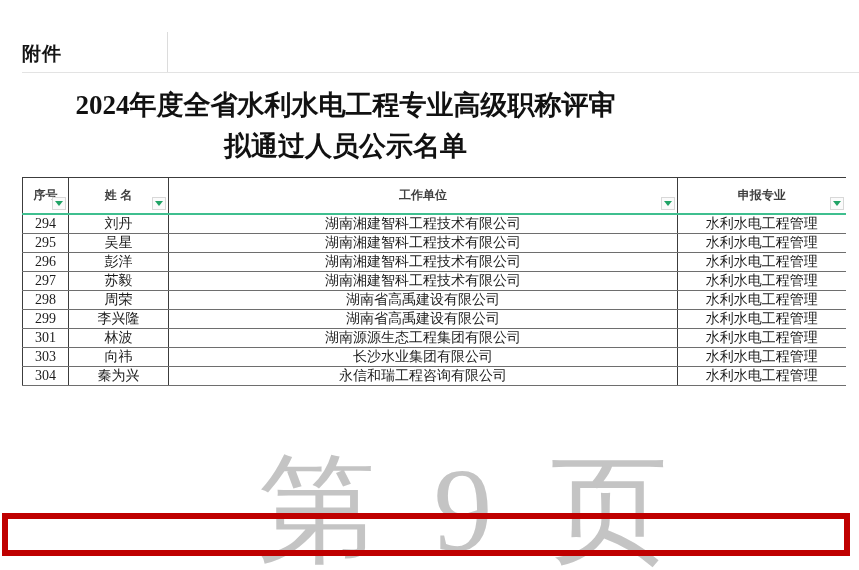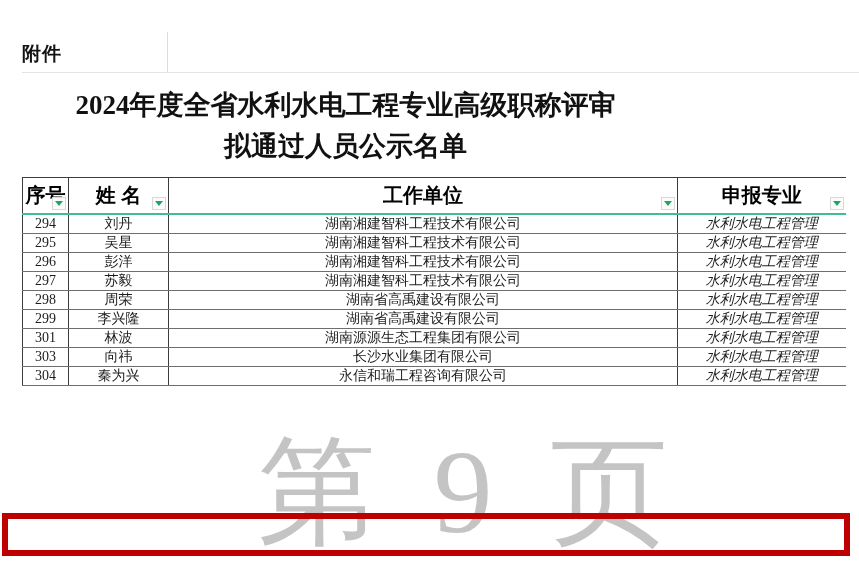--- a/index.html
+++ b/index.html
@@ -18,42 +18,42 @@
     font-size:27px;line-height:1.5;}
 
   
   table.roster{position:absolute;left:22px;top:177px;width:823px;border-collapse:collapse;table-layout:fixed;}
   table.roster col.c1{width:46px;} table.roster col.c2{width:100px;}
   table.roster col.c3{width:509px;} table.roster col.c4{width:168px;}
   table.roster thead tr{height:36px;}
   table.roster tbody tr{height:18px;}
   table.roster th{
     position:relative;border-top:1.5px solid #3c3c3c;border-bottom:2px solid #3fbf8f;
-    font-size:20px;font-weight:bold;color:#000000;text-align:center;vertical-align:middle;padding:0;
+    font-size:12px;font-weight:bold;color:#404040;text-align:center;vertical-align:middle;padding:0;
   }
   table.roster td{
     border-bottom:1px solid #6e6e6e;font-family:"Liberation Serif",serif;
     font-size:14px;color:#1c1c1c;text-align:center;vertical-align:middle;padding:0;white-space:nowrap;overflow:hidden;
   }
   table.roster th:nth-child(1),table.roster td:nth-child(1){border-left:1px solid #3c3c3c;border-right:1px solid #3c3c3c;}
   table.roster th:nth-child(2),table.roster td:nth-child(2){border-right:1px solid #3c3c3c;}
   table.roster th:nth-child(3),table.roster td:nth-child(3){border-right:1px solid #3c3c3c;}
-  td.c-major{font-size:13.5px;font-style:italic;}
+  td.c-major{font-size:13.5px;}
 
   
   .filter-btn{
     position:absolute;right:2px;bottom:3px;width:14px;height:13px;
     border:1px solid #d8d8d8;background:#fbfbfb;display:flex;align-items:center;justify-content:center;
     box-sizing:border-box;cursor:pointer;
   }
   .filter-btn .tri{width:0;height:0;border-left:4px solid transparent;border-right:4px solid transparent;border-top:5px solid #21a366;}
 
   
   .watermark{
-    position:absolute;left:258px;top:434px;z-index:5;pointer-events:none;
+    position:absolute;left:258px;top:452px;z-index:5;pointer-events:none;
     font-family:"Liberation Serif",serif;font-size:118px;line-height:1;
     color:#8b8b8b;opacity:0.5;letter-spacing:14px;white-space:nowrap;
   }
 
   
   .highlight-box{
     position:absolute;left:2px;top:513px;width:848px;height:43px;z-index:9;
     border:6px solid #bf0000;box-sizing:border-box;background:transparent;
   }
 </style>

